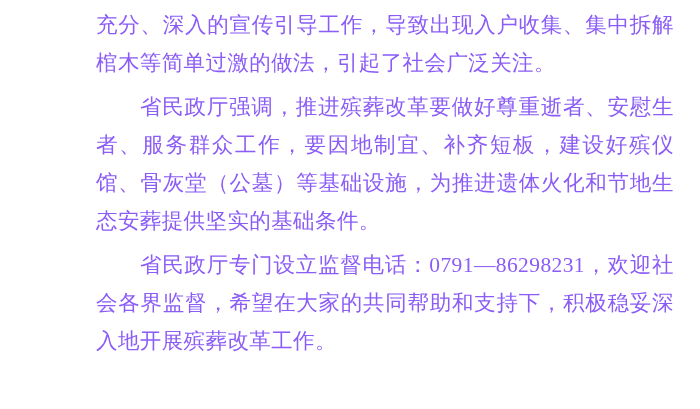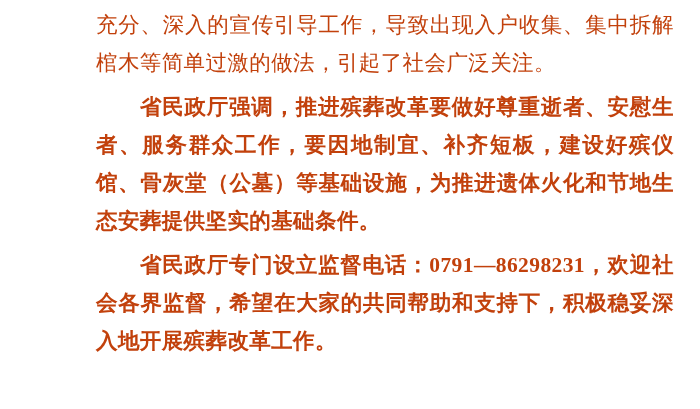--- a/index.html
+++ b/index.html
@@ -23,29 +23,28 @@
   .article {
     position: absolute;
     left: 96px;
     top: 6px;
     width: 578px;
   }
   .para {
     margin: 0 0 6px 0;
     font-size: 21.5px;
     line-height: 38px;
-    color: #c2410c;
+    color: #8b5cf6;
     text-align: justify;
     text-justify: inter-character;
     letter-spacing: 0.4px;
     text-indent: 0;
   }
   .para.indent {
     text-indent: 44px;
-    font-weight: bold;
   }
   .para:last-child {
     margin-bottom: 8px;
   }
 </style>
 </head>
 <body>
 
 <div class="page">
   <div class="article">

